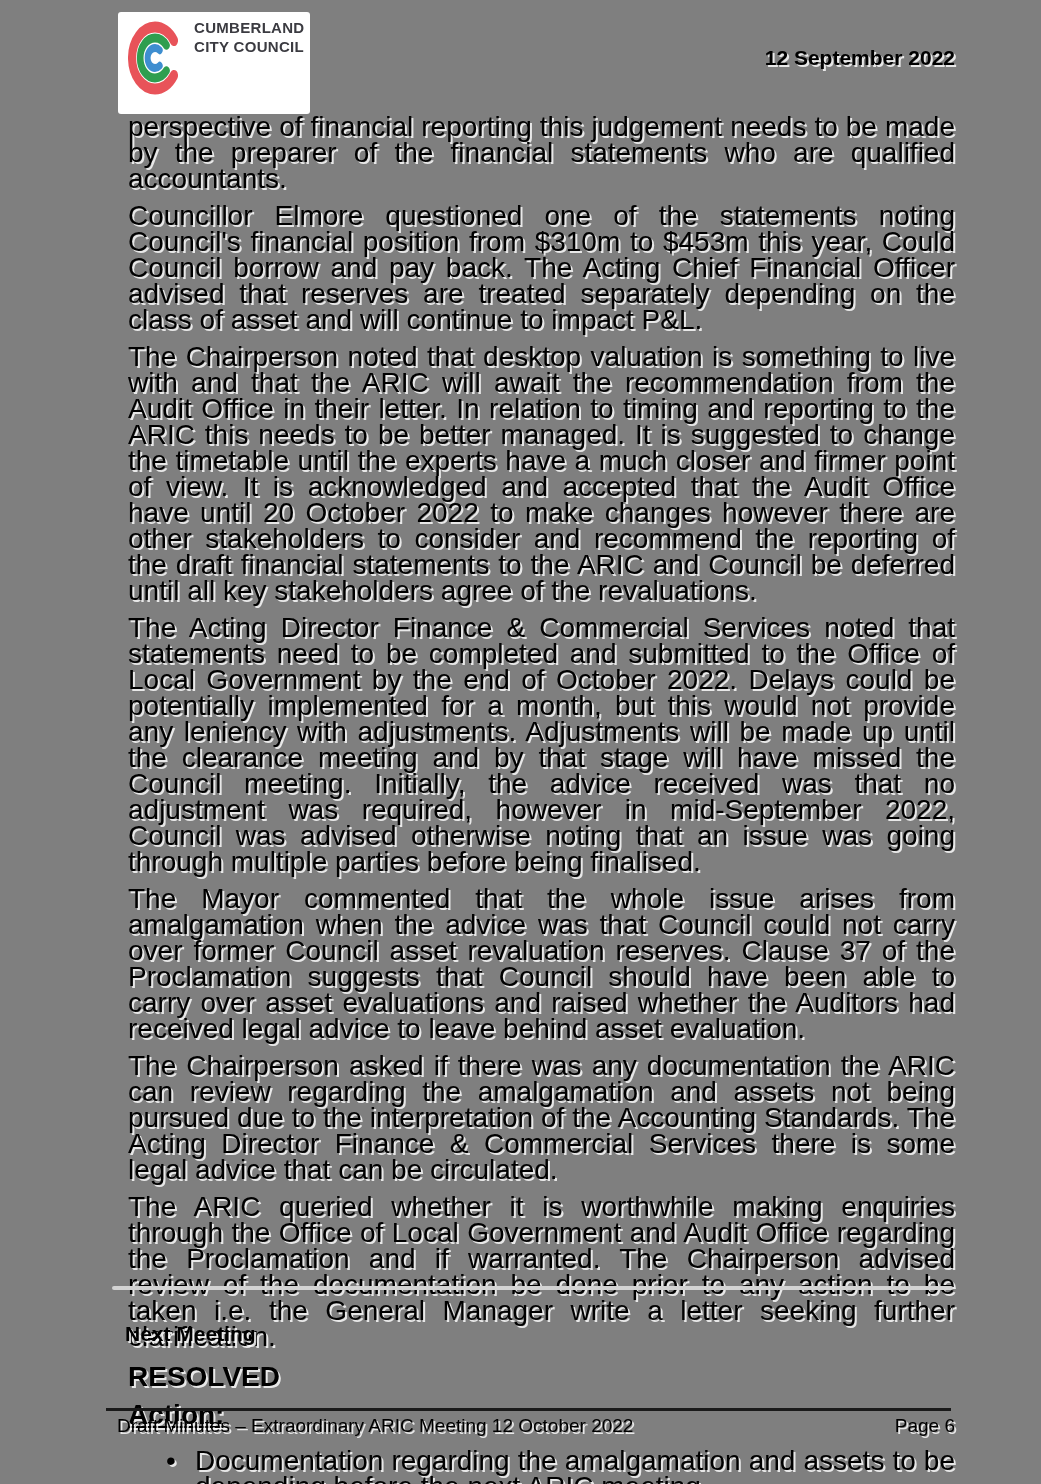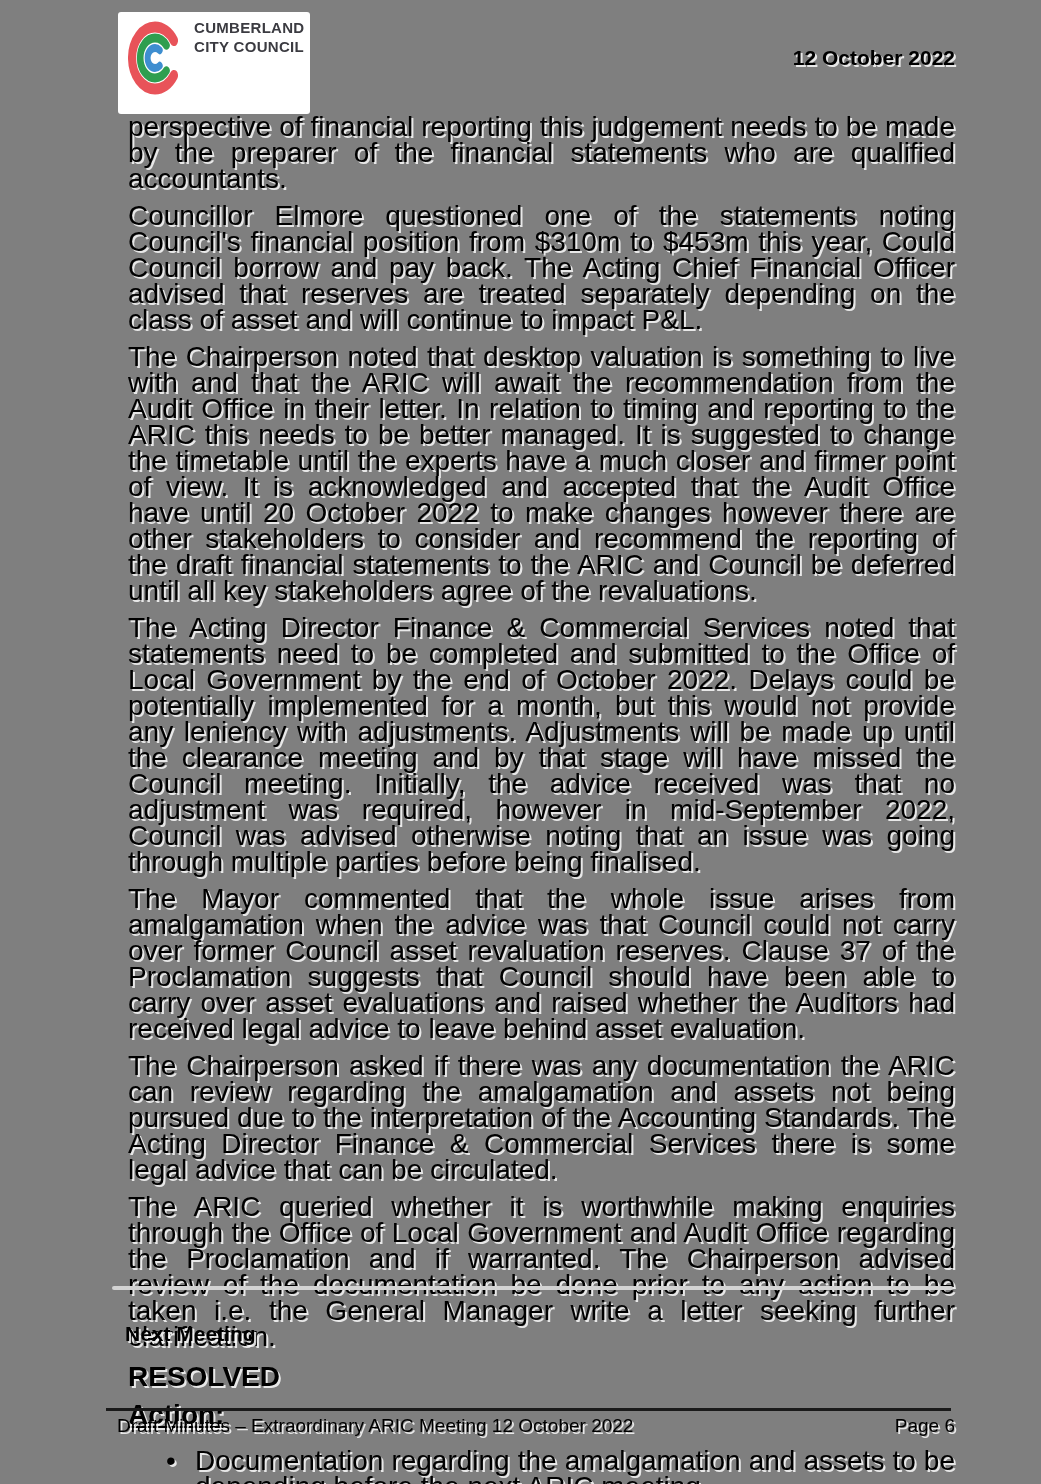--- a/index.html
+++ b/index.html
@@ -106,21 +106,21 @@
         <circle r="10" cx="0" cy="0" fill="none" stroke="#3e8ed0" stroke-width="8" pathLength="100" stroke-dasharray="72 28" stroke-dashoffset="86" stroke-linecap="round"></circle>
       </g>
     </svg>
     <div class="logo-text">
       <div>CUMBERLAND</div>
       <div>CITY COUNCIL</div>
     </div>
   </div>
 
   <div class="header-right emboss">
-    <div>12 October 2022</div>
+    <div>12 September 2022</div>
   </div>
 
   <div class="body-col emboss">
     <p class="para">perspective of financial reporting this judgement needs to be made by the preparer of the financial statements who are qualified accountants.</p>
     <p class="para">Councillor Elmore questioned one of the statements noting Council's financial position from $310m to $453m this year, Could Council borrow and pay back. The Acting Chief Financial Officer advised that reserves are treated separately depending on the class of asset and will continue to impact P&amp;L.</p>
     <p class="para">The Chairperson noted that desktop valuation is something to live with and that the ARIC will await the recommendation from the Audit Office in their letter. In relation to timing and reporting to the ARIC this needs to be better managed. It is suggested to change the timetable until the experts have a much closer and firmer point of view. It is acknowledged and accepted that the Audit Office have until 20 October 2022 to make changes however there are other stakeholders to consider and recommend the reporting of the draft financial statements to the ARIC and Council be deferred until all key stakeholders agree of the revaluations.</p>
     <p class="para">The Acting Director Finance &amp; Commercial Services noted that statements need to be completed and submitted to the Office of Local Government by the end of October 2022. Delays could be potentially implemented for a month, but this would not provide any leniency with adjustments. Adjustments will be made up until the clearance meeting and by that stage will have missed the Council meeting. Initially, the advice received was that no adjustment was required, however in mid-September 2022, Council was advised otherwise noting that an issue was going through multiple parties before being finalised.</p>
     <p class="para">The Mayor commented that the whole issue arises from amalgamation when the advice was that Council could not carry over former Council asset revaluation reserves. Clause 37 of the Proclamation suggests that Council should have been able to carry over asset evaluations and raised whether the Auditors had received legal advice to leave behind asset evaluation.</p>
     <p class="para">The Chairperson asked if there was any documentation the ARIC can review regarding the amalgamation and assets not being pursued due to the interpretation of the Accounting Standards. The Acting Director Finance &amp; Commercial Services there is some legal advice that can be circulated.</p>
     <p class="para">The ARIC queried whether it is worthwhile making enquiries through the Office of Local Government and Audit Office regarding the Proclamation and if warranted. The Chairperson advised review of the documentation be done prior to any action to be taken i.e. the General Manager write a letter seeking further clarification.</p>

